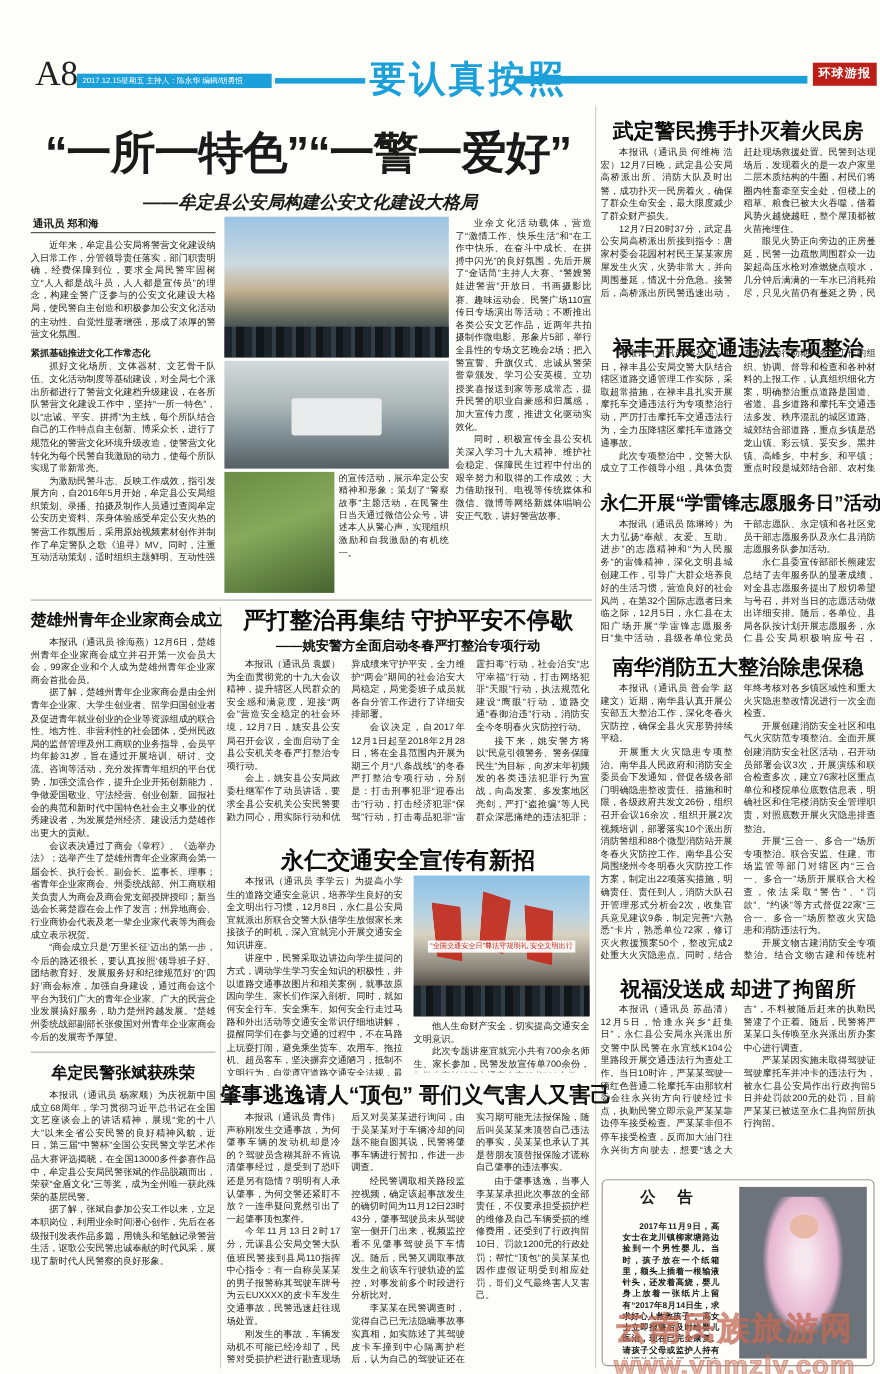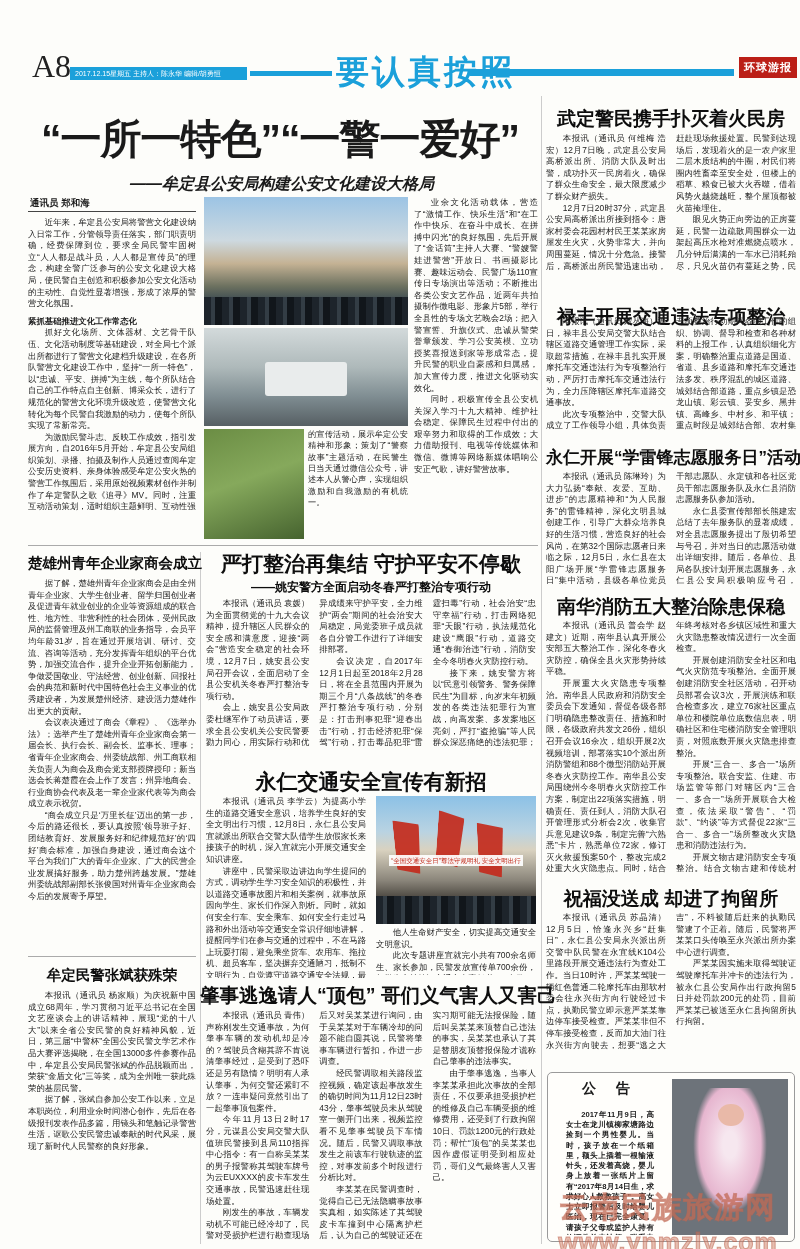--- a/index.html
+++ b/index.html
@@ -103,20 +103,21 @@
       </div>
   </div>
 
   <div class="rule" style="left:28px;top:545px;width:510px;height:1px;background:#aaa;"></div>
   <div class="vrule" style="left:200px;top:552px;height:692px;"></div>
   <div class="vrule" style="left:541px;top:96px;height:1148px;"></div>
 
   <div class="art-title" style="left:28px;top:554px;width:168px;font-size:14.5px;">楚雄州青年企业家商会成立</div>
   <div class="bodytext" style="position:absolute;left:28px;top:578px;width:168px;height:372px;">
     <div>
+        <p>本报讯（通讯员 徐海燕）12月6日，楚雄州青年企业家商会成立并召开第一次会员大会，99家企业和个人成为楚雄州青年企业家商会首批会员。</p>
         <p>据了解，楚雄州青年企业家商会是由全州青年企业家、大学生创业者、留学归国创业者及促进青年就业创业的企业等资源组成的联合性、地方性、非营利性的社会团体，受州民政局的监督管理及州工商联的业务指导，会员平均年龄31岁，旨在通过开展培训、研讨、交流、咨询等活动，充分发挥青年组织的平台优势，加强交流合作，提升企业开拓创新能力，争做爱国敬业、守法经营、创业创新、回报社会的典范和新时代中国特色社会主义事业的优秀建设者，为发展楚州经济、建设活力楚雄作出更大的贡献。</p>
         <p>会议表决通过了商会《章程》、《选举办法》；选举产生了楚雄州青年企业家商会第一届会长、执行会长、副会长、监事长、理事；省青年企业家商会、州委统战部、州工商联相关负责人为商会及商会党支部授牌授印；新当选会长蒋楚霞在会上作了发言；州异地商会、行业商协会代表及老一辈企业家代表等为商会成立表示祝贺。</p>
         <p>“商会成立只是‘万里长征’迈出的第一步，今后的路还很长，要认真按照‘领导班子好、团结教育好、发展服务好和纪律规范好’的‘四好’商会标准，加强自身建设，通过商会这个平台为我们广大的青年企业家、广大的民营企业发展搞好服务，助力楚州跨越发展。”楚雄州委统战部副部长张俊国对州青年企业家商会今后的发展寄予厚望。</p>
       </div>
   </div>
   <div class="rule" style="left:28px;top:956px;width:168px;height:1px;background:#aaa;"></div>
   <div class="art-title" style="left:28px;top:966px;width:168px;font-size:14.5px;">牟定民警张斌获殊荣</div>
   <div class="bodytext" style="position:absolute;left:28px;top:990px;width:168px;height:254px;">
     <div>
         <p>本报讯（通讯员 杨家顺）为庆祝新中国成立68周年，学习贯彻习近平总书记在全国文艺座谈会上的讲话精神，展现“党的十八大”以来全省公安民警的良好精神风貌，近日，第三届“中警杯”全国公安民警文学艺术作品大赛评选揭晓，在全国13000多件参赛作品中，牟定县公安局民警张斌的作品脱颖而出，荣获“金盾文化”三等奖，成为全州唯一获此殊荣的基层民警。</p>

